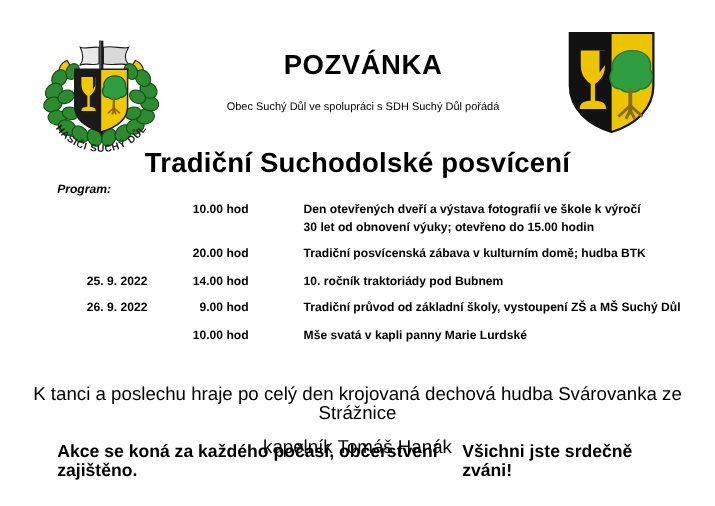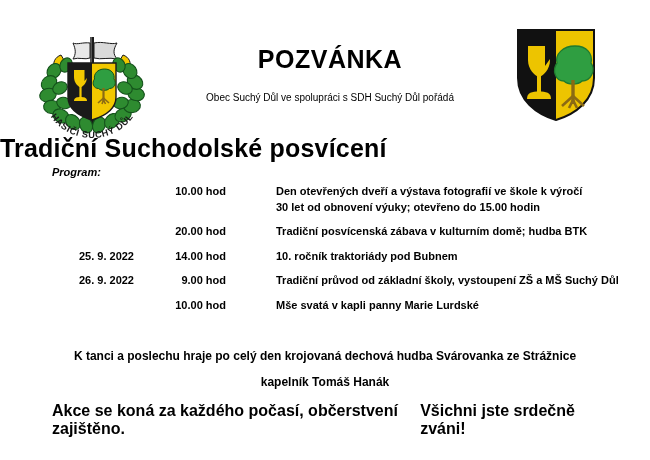--- a/index.html
+++ b/index.html
@@ -40,21 +40,21 @@
     font-weight: normal;
     margin: 18px 0 0 0;
     white-space: nowrap;
   }
 
   .main-title {
     position: absolute;
     left: 0;
     top: 134px;
     width: 650px;
-    text-align: left;
+    text-align: center;
     font-size: 25px;
     font-weight: bold;
     letter-spacing: 0.2px;
   }
 
   
   .emblem-left {
     position: absolute;
     left: 33px;
     top: 25px;
@@ -111,22 +111,22 @@
 
   
   .band-block {
     position: absolute;
     left: 0;
     top: 350px;
     width: 650px;
     text-align: center;
   }
   .band-line {
-    font-size: 12px;
-    font-weight: bold;
+    font-size: 17px;
+    font-weight: normal;
     line-height: 1.0;
   }
   .band-line.second { margin-top: 14px; }
 
   .footer-row {
     position: absolute;
     left: 0;
     top: 402px;
     width: 650px;
     display: flex;

